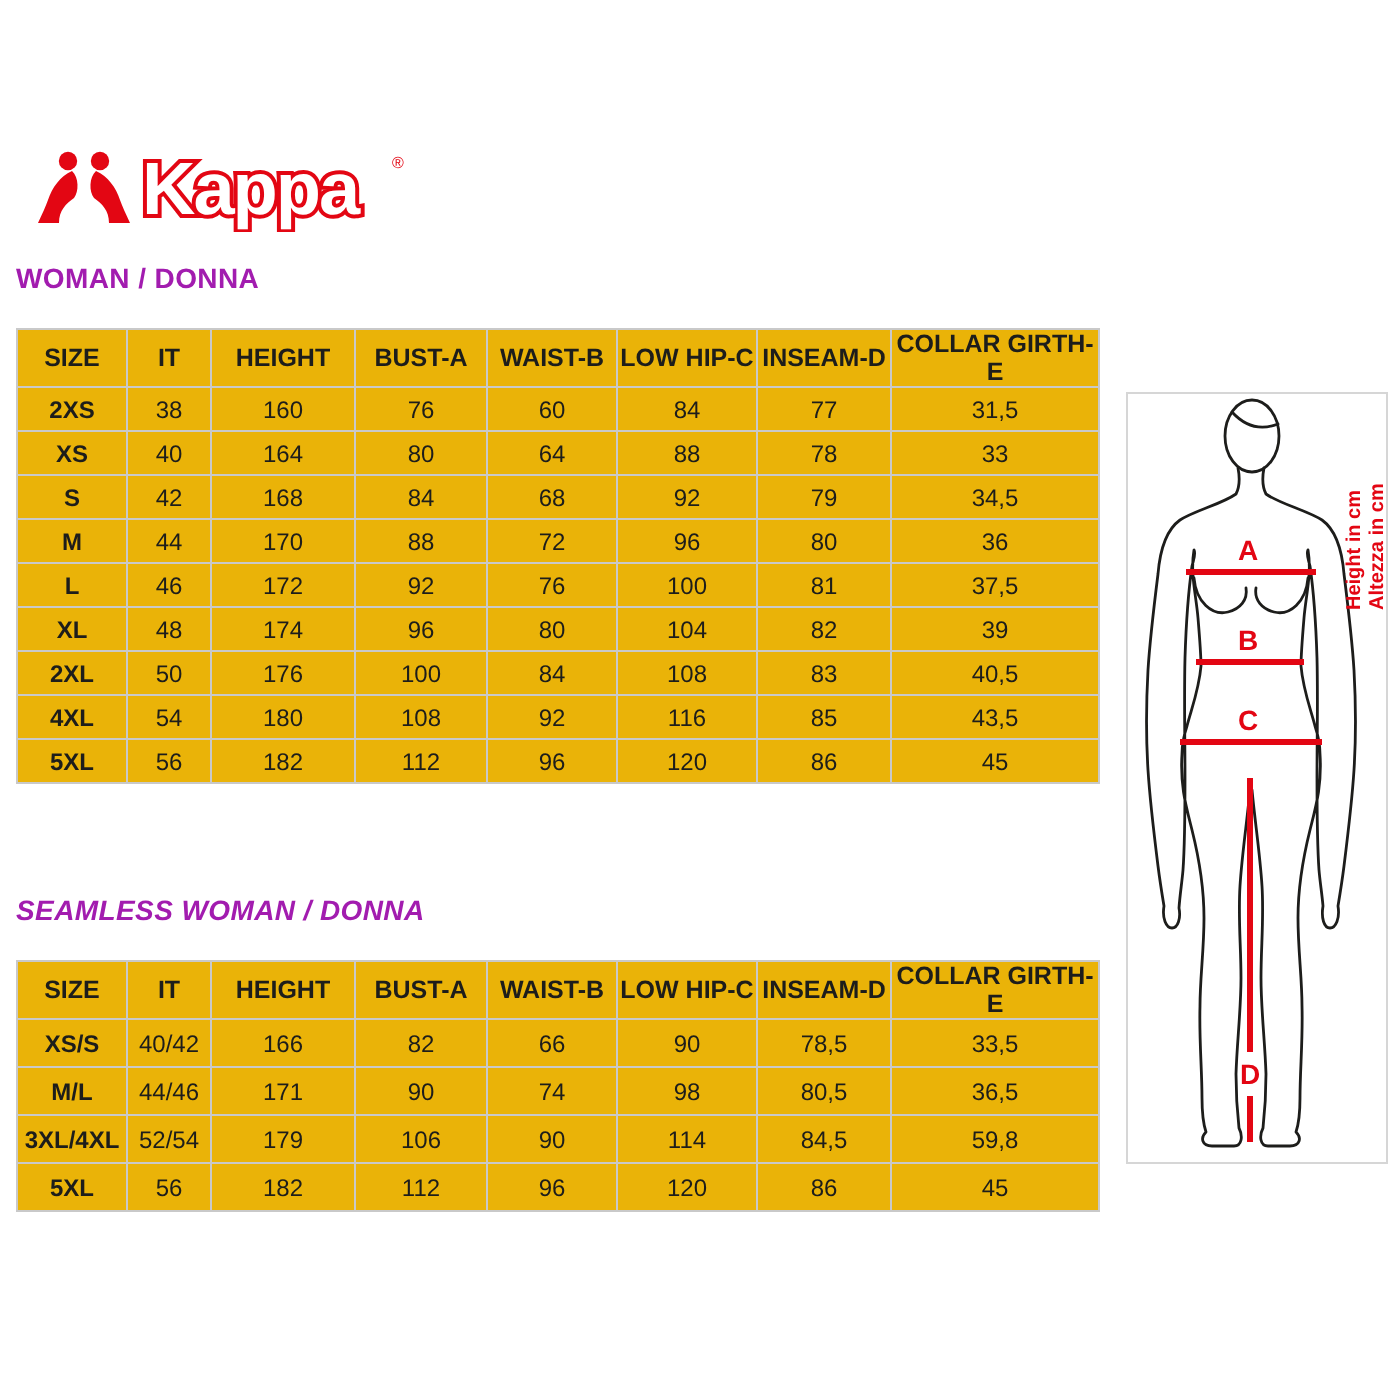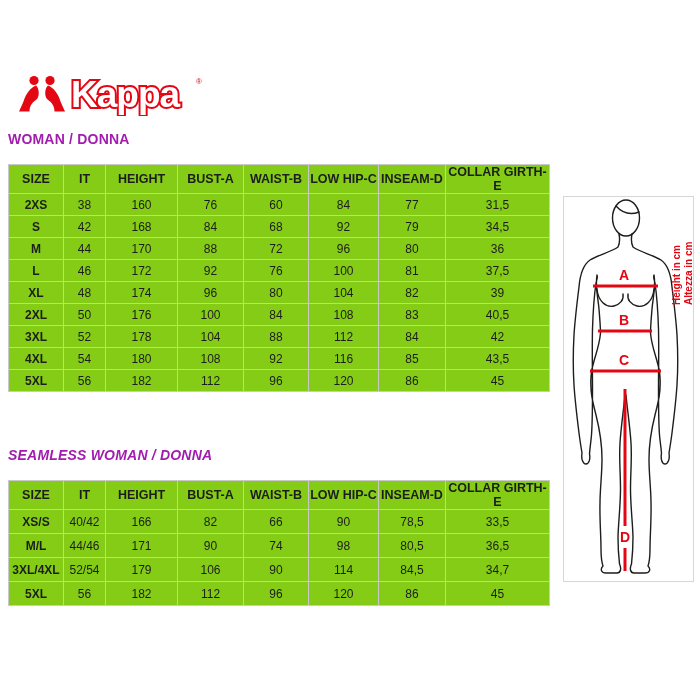--- a/index.html
+++ b/index.html
@@ -19,21 +19,21 @@
   
   .section-title{
     position:absolute;left:8px;font-size:14px;font-weight:bold;
     letter-spacing:.2px;color:#a21caf;margin:0;
   }
   .title-1{top:131px;}
   .title-2{top:447px;font-style:italic;}
   
   .size-table{
     position:absolute;left:8px;border-collapse:collapse;table-layout:fixed;
-    width:541px;background:#84cc16;
+    width:541px;background:#eab308;
   }
   .table-1{top:164px;}
   .table-2{top:480px;}
   .size-table th,.size-table td{
     border:1px solid #c9c9c9;text-align:center;vertical-align:middle;
     font-size:12px;color:#1d1d1b;padding:0;
   }
   .size-table th{font-weight:bold;height:24px;font-size:12.5px;}
   .table-1 td{height:21px;}
   .table-2 td{height:23px;}
@@ -98,20 +98,30 @@
           <td class="size-cell">2XS</td>
           <td>38</td>
           <td>160</td>
           <td>76</td>
           <td>60</td>
           <td>84</td>
           <td>77</td>
           <td>31,5</td>
         </tr>
         <tr>
+          <td class="size-cell">XS</td>
+          <td>40</td>
+          <td>164</td>
+          <td>80</td>
+          <td>64</td>
+          <td>88</td>
+          <td>78</td>
+          <td>33</td>
+        </tr>
+        <tr>
           <td class="size-cell">S</td>
           <td>42</td>
           <td>168</td>
           <td>84</td>
           <td>68</td>
           <td>92</td>
           <td>79</td>
           <td>34,5</td>
         </tr>
         <tr>
@@ -146,30 +156,20 @@
         </tr>
         <tr>
           <td class="size-cell">2XL</td>
           <td>50</td>
           <td>176</td>
           <td>100</td>
           <td>84</td>
           <td>108</td>
           <td>83</td>
           <td>40,5</td>
-        </tr>
-        <tr>
-          <td class="size-cell">3XL</td>
-          <td>52</td>
-          <td>178</td>
-          <td>104</td>
-          <td>88</td>
-          <td>112</td>
-          <td>84</td>
-          <td>42</td>
         </tr>
         <tr>
           <td class="size-cell">4XL</td>
           <td>54</td>
           <td>180</td>
           <td>108</td>
           <td>92</td>
           <td>116</td>
           <td>85</td>
           <td>43,5</td>
@@ -233,21 +233,21 @@
           <td>36,5</td>
         </tr>
         <tr>
           <td class="size-cell">3XL/4XL</td>
           <td>52/54</td>
           <td>179</td>
           <td>106</td>
           <td>90</td>
           <td>114</td>
           <td>84,5</td>
-          <td>34,7</td>
+          <td>59,8</td>
         </tr>
         <tr>
           <td class="size-cell">5XL</td>
           <td>56</td>
           <td>182</td>
           <td>112</td>
           <td>96</td>
           <td>120</td>
           <td>86</td>
           <td>45</td>

